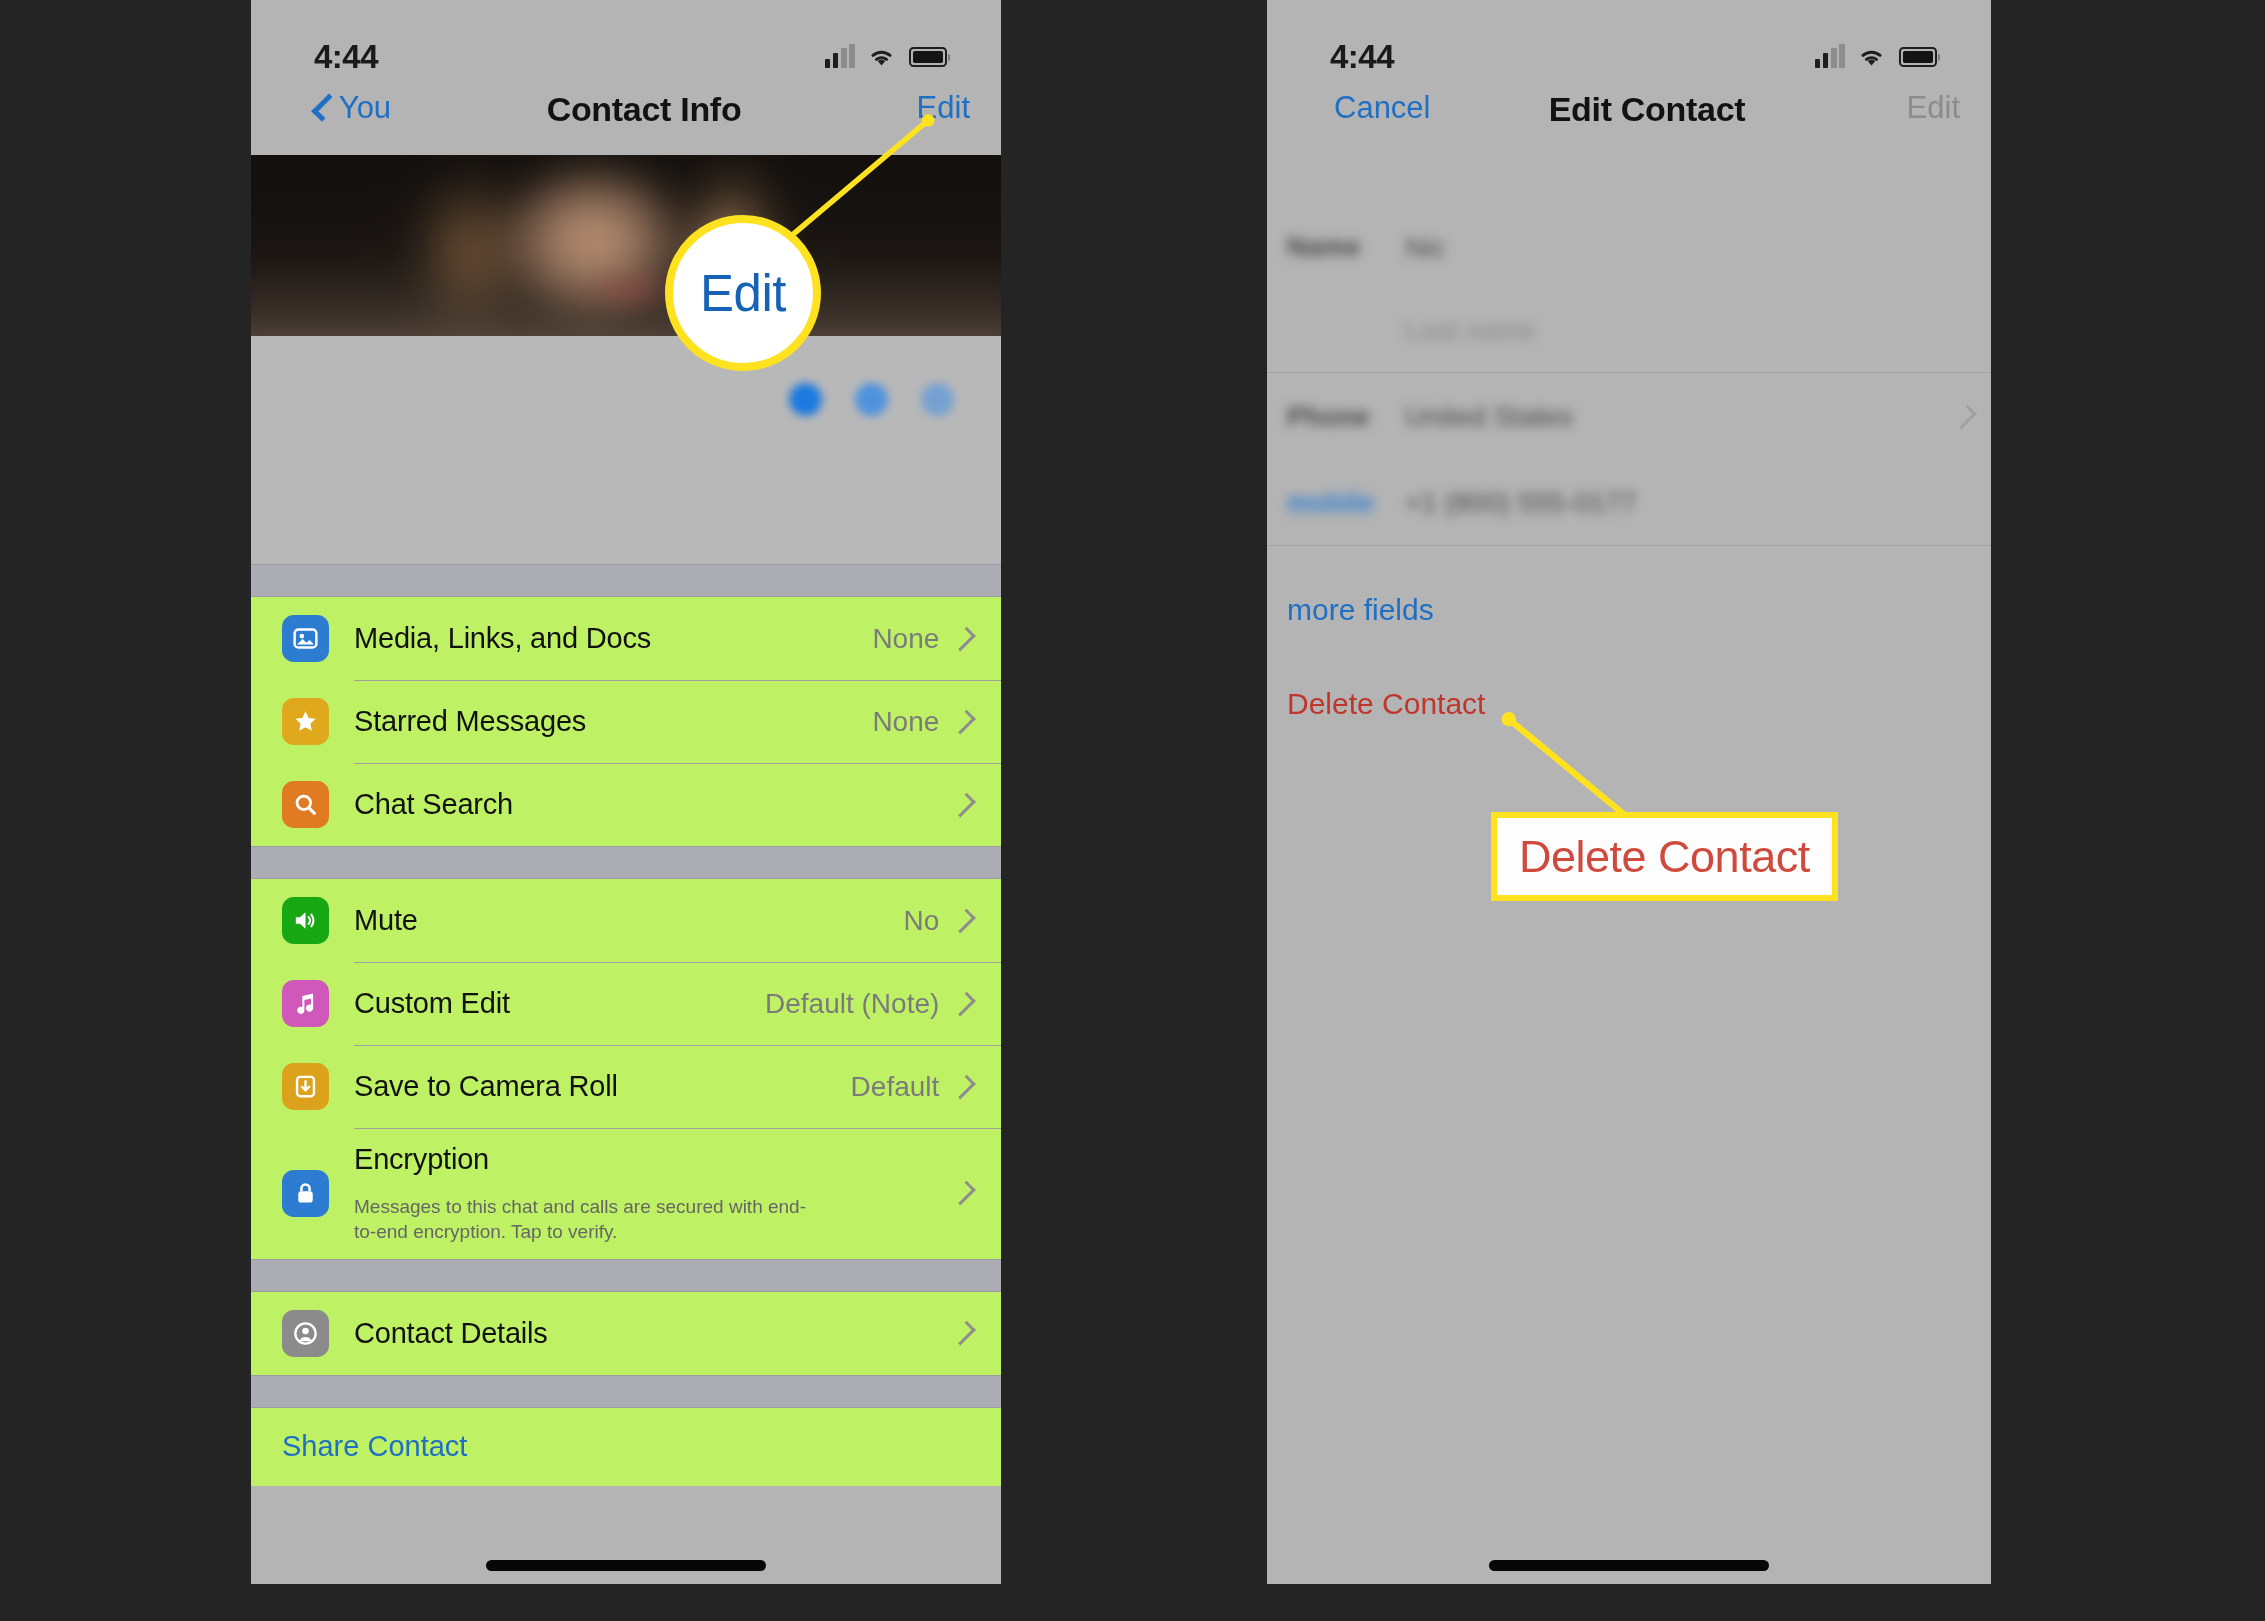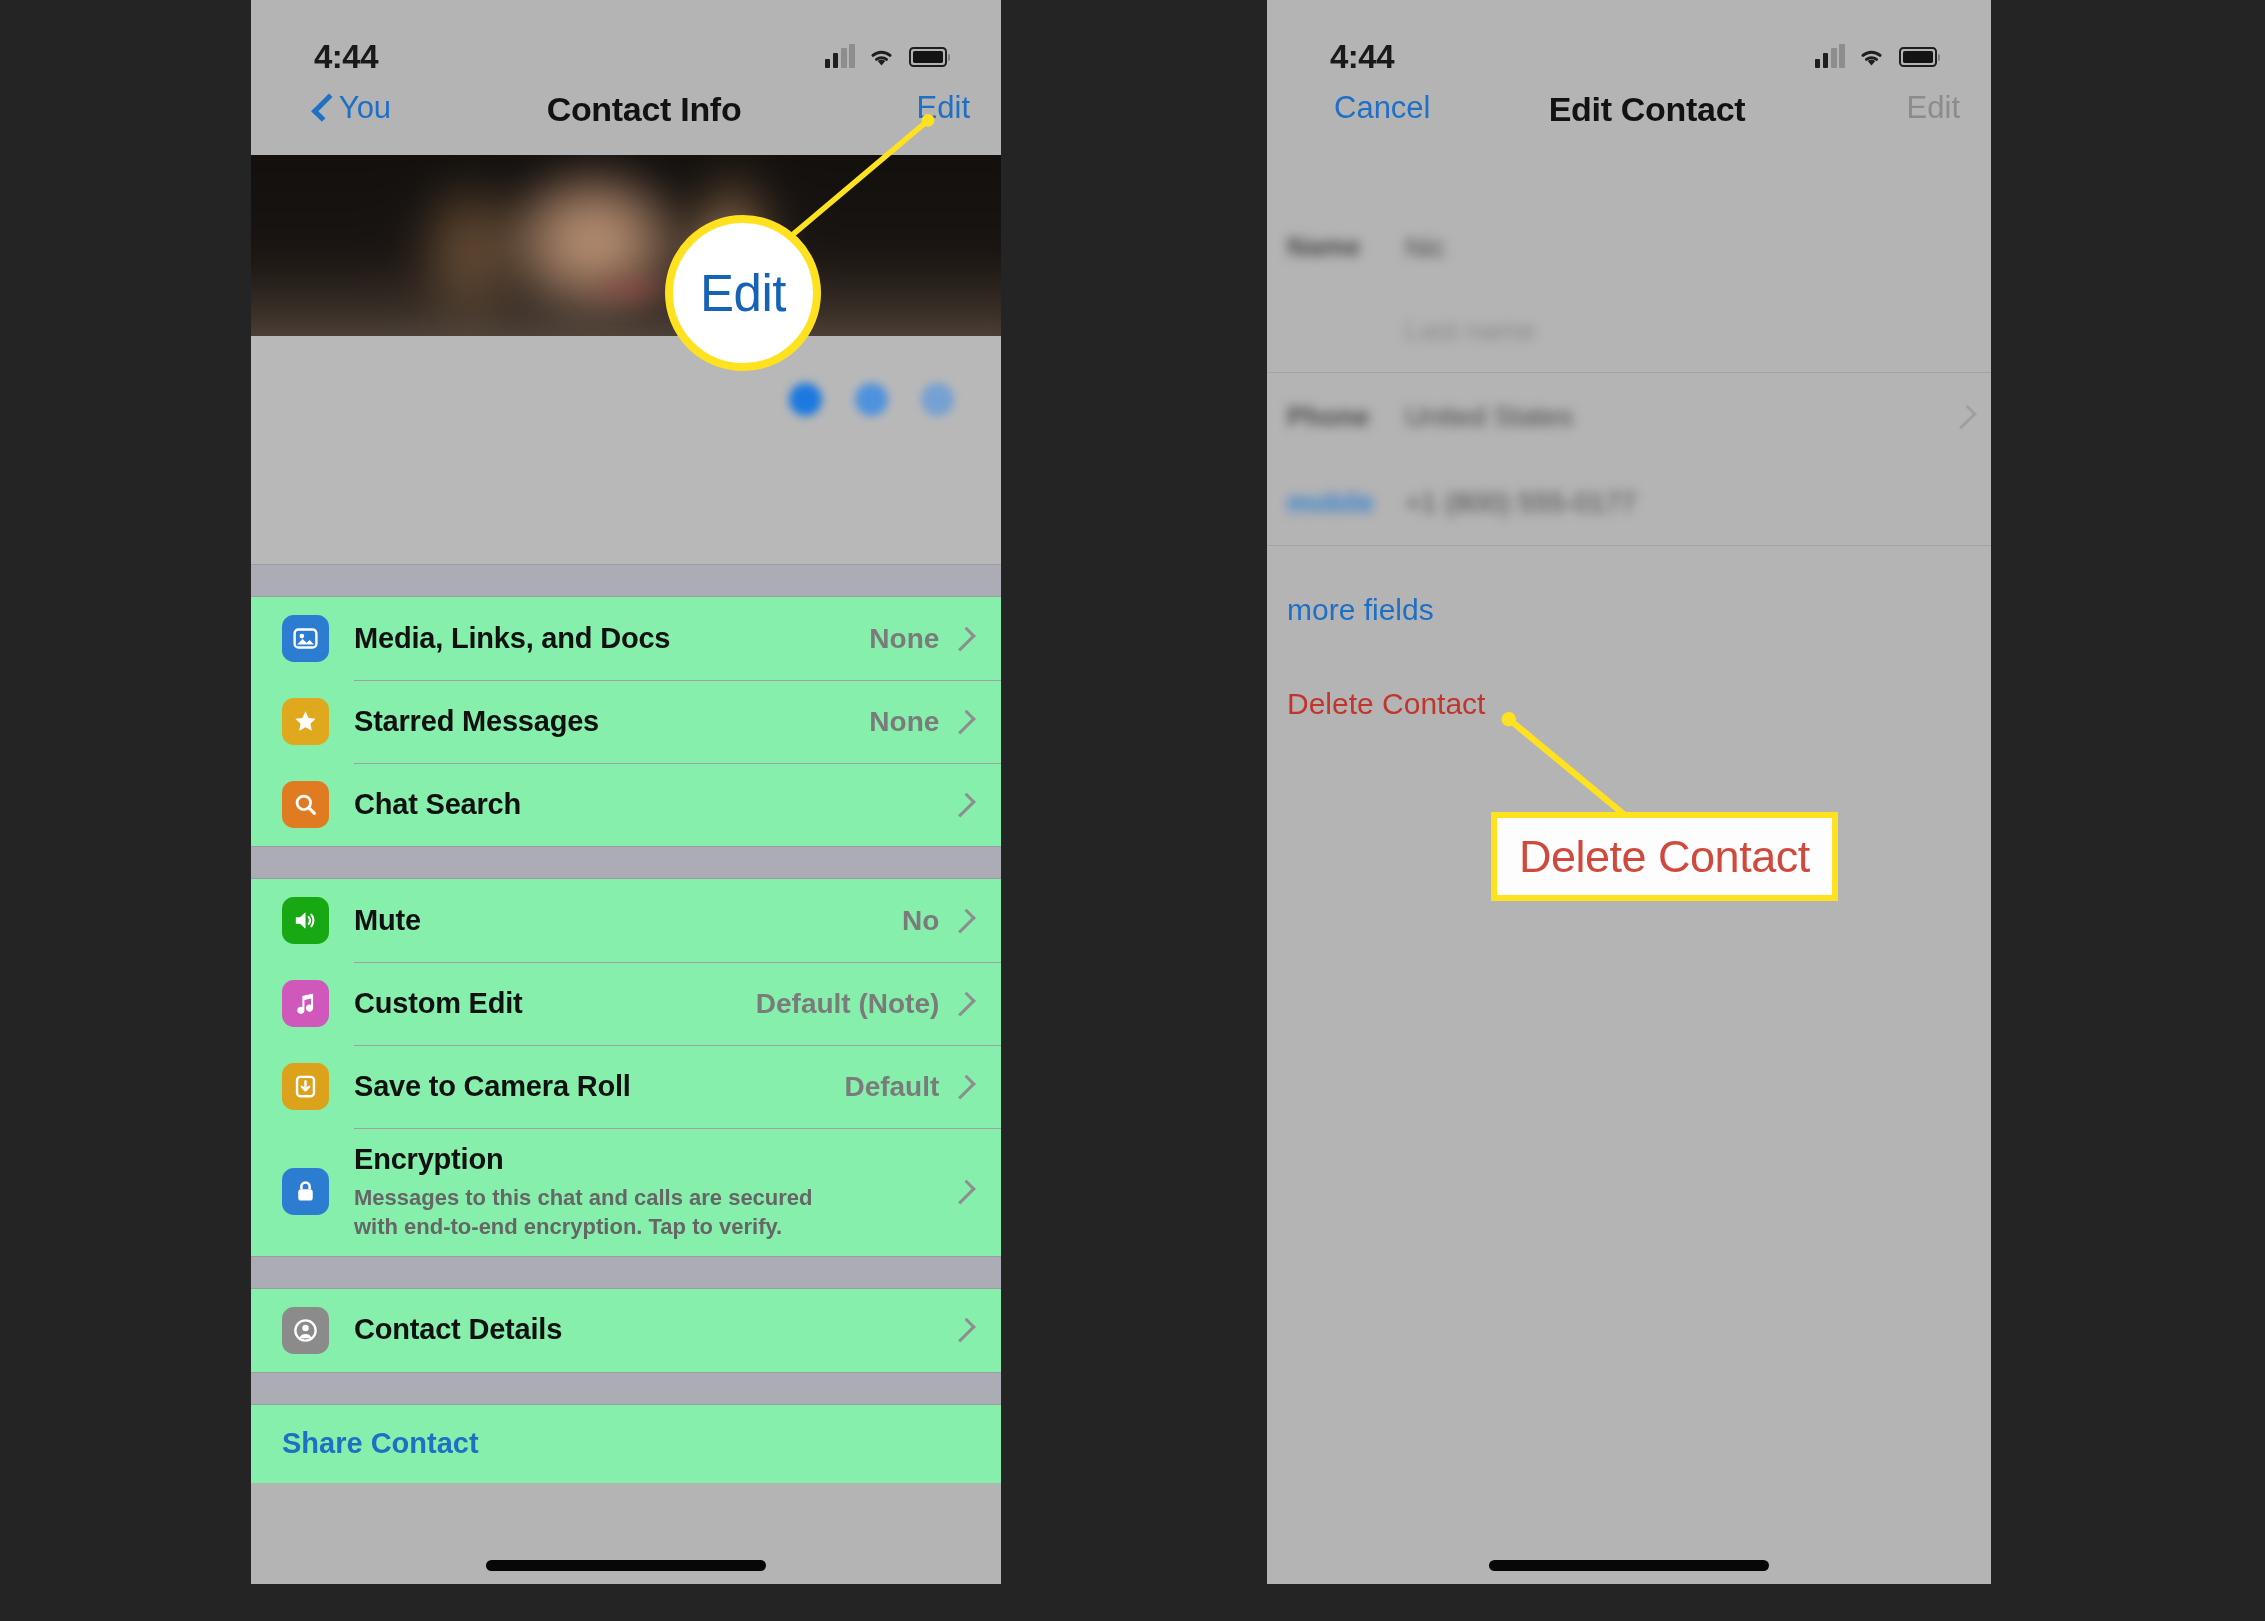--- a/index.html
+++ b/index.html
@@ -103,38 +103,38 @@
   .action-btns span {
     display: block; width: 33px; height: 33px; border-radius: 50%;
     filter: blur(4.5px);
   }
   .action-btns span:nth-child(1){ background:#1b79e0; }
   .action-btns span:nth-child(2){ background:#3c8ce4; opacity:.85; }
   .action-btns span:nth-child(3){ background:#4d93e2; opacity:.62; }
 
   
   .gap { height: 33px; background: #acacb4; border-top: 0.9px solid #9c9ca4; border-bottom: 0.9px solid #9c9ca4; }
-  .group { background: #86efac; font-weight: bold; }
+  .group { background: #bef264; }
   .row {
     display: flex; align-items: center; min-height: 83px;
     padding: 0 31px 0 31px; position: relative;
   }
   .row + .row::before {
     content:''; position: absolute; left: 103px; right: 0; top: 0; height: 0.9px;
     background: #a0a0a0;
   }
   .row-icon {
     width: 47px; height: 47px; border-radius: 11.8px; flex: 0 0 47px;
     display: flex; align-items: center; justify-content: center;
     margin-right: 25px;
   }
   .row-icon svg { display: block; }
   .row-body { flex: 1 1 auto; min-width: 0; padding: 14.5px 0; }
   .row-label { font-size: 29px; color: #111; letter-spacing: -0.2px; line-height: 1.15; }
-  .row-sub { font-size: 22px; color: #666; line-height: 1.32; margin-top: 7px; max-width: 470px; }
+  .row-sub { font-size: 19px; color: #666; line-height: 1.32; margin-top: 18px; max-width: 470px; }
   .row-value { font-size: 28px; color: #7b7b7b; margin-left: 12.7px; white-space: nowrap; }
   .chev {
     flex: 0 0 auto; margin-left: 18px; width: 12.7px; height: 22px;
     border-right: 3.6px solid #8e8e8e; border-top: 3.6px solid #8e8e8e;
     transform: rotate(45deg);
   }
   .row-link { font-size: 29px; color: #1f6fc4; }
   .row.link-row { min-height: 78px; }
 
   

